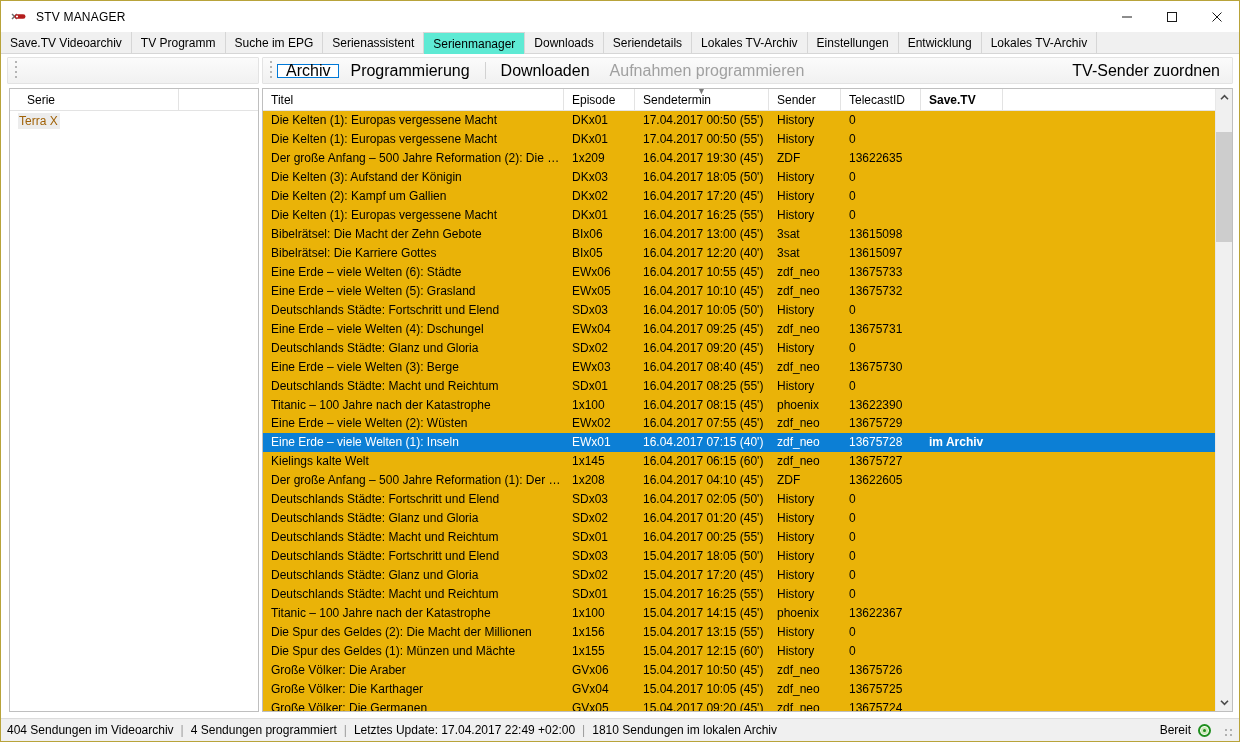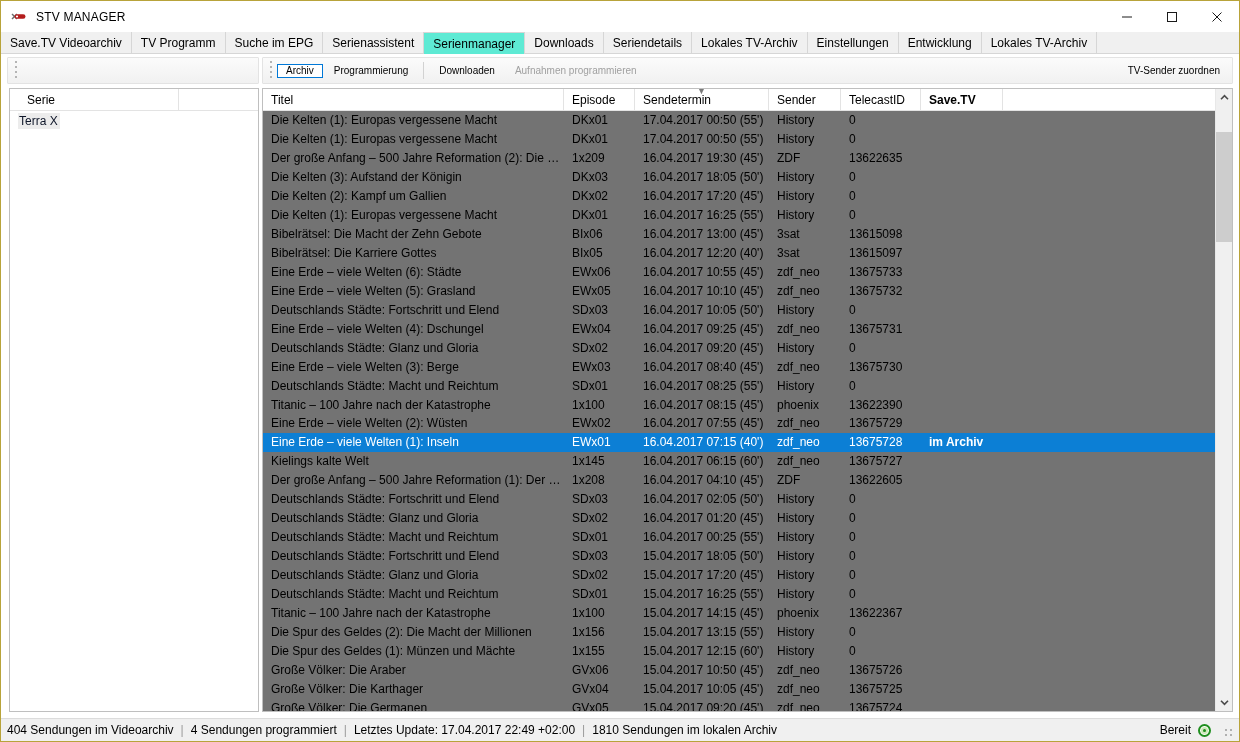--- a/index.html
+++ b/index.html
@@ -140,21 +140,21 @@
     display: flex; align-items: center;
     padding-left: 8px;
     border-right: 1px solid #e3e3e3;
     margin-left: 9px;
   }
   .lhcol.c1 { width: 160px; flex: 0 0 160px; }
   .lhcol.c2 { flex: 1 1 auto; border-right: none; }
   #left-rows { flex: 1 1 auto; overflow: hidden; }
   .lrow {
     height: 19px; display: flex; align-items: center;
-    font-size: 12px; color: #0f172a;
+    font-size: 12px; color: #a16207;
     padding-left: 8px;
     cursor: default;
   }
   .lrow .cellname {
     background: #ececec;
     padding: 1px 2px 1px 1px;
   }
 
   
   #right-pane {
@@ -165,42 +165,42 @@
   #right-toolbar {
     height: 27px; flex: 0 0 27px;
     background: linear-gradient(#fbfbfb,#f1f1f1);
     display: flex; align-items: center;
     margin: 3px 6px 0 0;
     border: 1px solid #e3e3e3;
     border-radius: 1px;
     padding-right: 2px;
   }
   .tbtn {
-    font-size: 10px; color: #000;
+    font-size: 16px; color: #000;
     height: 14px; display: flex; align-items: center;
     padding: 0 8px; margin: 0 1px;
     background: transparent; border: 1px solid transparent;
     white-space: nowrap; cursor: default;
   }
   .tbtn.focused {
     border: 1px solid #0078d7;
     background: #ffffff;
   }
   .tbtn.disabled { color: #a0a0a0; }
   .tsep {
     width: 1px; height: 17px;
     background: #d2d2d2; margin: 0 5px;
     flex: 0 0 1px;
   }
 
   #grid-wrap {
     flex: 1 1 auto;
     margin: 4px 6px 6px 0;
     border: 1px solid #bfbfbf;
-    background: #737373;
+    background: #eab308;
     display: flex;
     min-height: 0; min-width: 0;
     overflow: hidden;
   }
   #grid-main { flex: 1 1 auto; display: flex; flex-direction: column; min-width: 0; min-height: 0; }
 
   #grid-head {
     height: 22px; flex: 0 0 22px;
     display: flex; background: #ffffff;
     border-bottom: 1px solid #e3e3e3;

